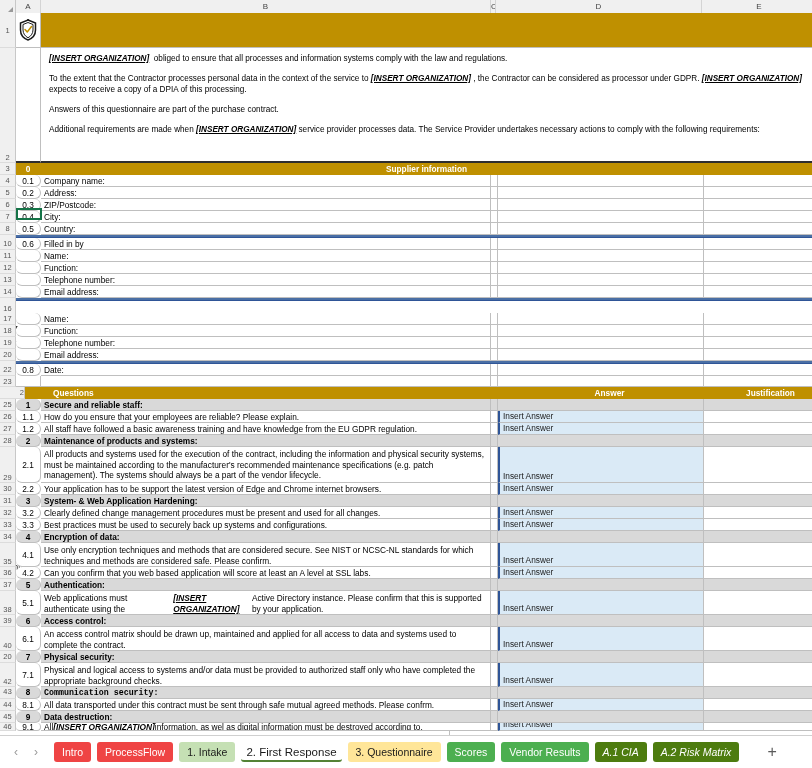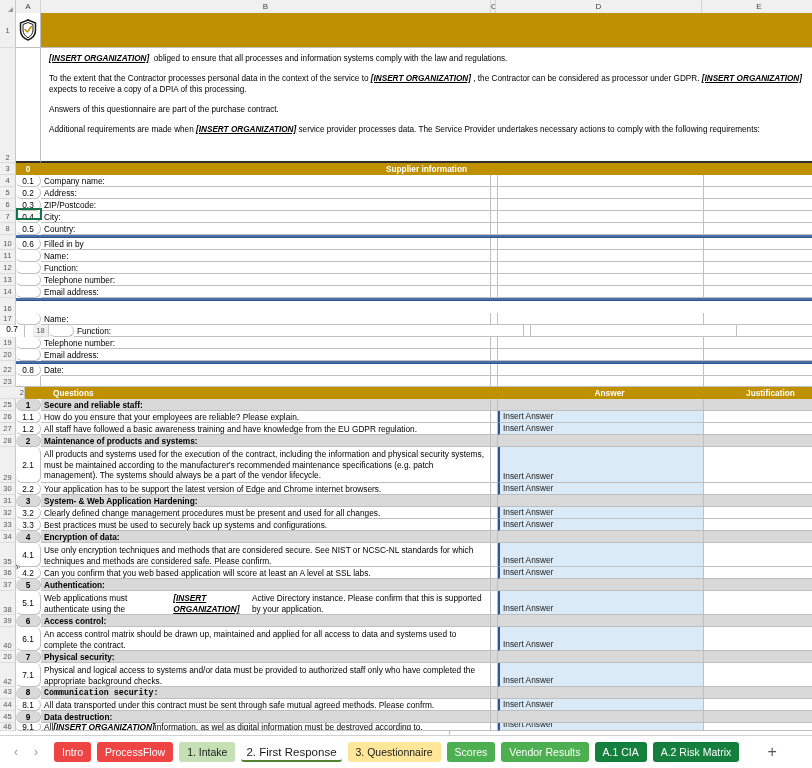--- a/index.html
+++ b/index.html
@@ -136,21 +136,21 @@
     font-size:10.5px; white-space:nowrap; color:#1a1a1a;
   }
   .tab.navy{ background:#ef4444; color:#fff; }
   .tab.green-l{ background:#c5e0b4; color:#1a1a1a; }
   .tab.active{
     background:#fff; color:#1a1a1a; font-size:11.5px;
     border-bottom:2px solid #548235; font-weight:normal; padding:0 5px;
   }
   .tab.gold-l{ background:#ffe699; color:#1a1a1a; }
   .tab.green{ background:#4caf50; color:#ffffff; }
-  .tab.black{ background:#15803d; color:#ffffff; }
+  .tab.black{ background:#4d7c0f; color:#ffffff;font-style:italic; }
   .addbtn{
     margin-left:22px; width:22px; height:22px; color:#5a5a5a; font-size:16px;
     display:flex; align-items:center; justify-content:center;
   }
 </style>
 </head>
 <body>
 
 <div class="app">
 
@@ -294,21 +294,21 @@
           <div class="cell cE"></div>
         </div>
         <div class="row" style="height: 12px;">
           <div class="rh" style="height:12px;align-items:center;">17</div>
           <div class="cell cA numcell"></div>
           <div class="cell cB">Name:</div>
           <div class="cell cC"></div>
           <div class="cell cD"></div>
           <div class="cell cE"></div>
         </div>
-        <div class="row" style="height: 12px; padding-left: 33px;">
+        <div class="row" style="height: 12px;">
           <div class="rh" style="height:12px;align-items:center;">18</div>
           <div class="cell cA numcell"></div>
           <div class="cell cB">Function:</div>
           <div class="cell cC"></div>
           <div class="cell cD"></div>
           <div class="cell cE"></div>
         </div>
         <div class="row" style="height: 12px;">
           <div class="rh" style="height:12px;align-items:center;">19</div>
           <div class="cell cA numcell"></div>

